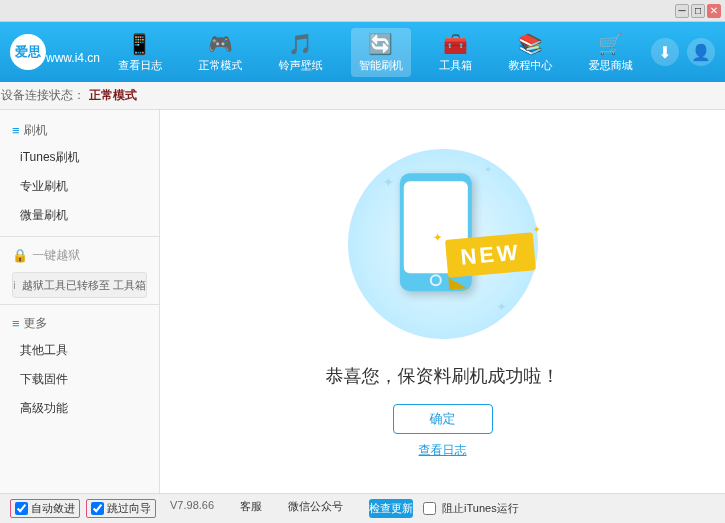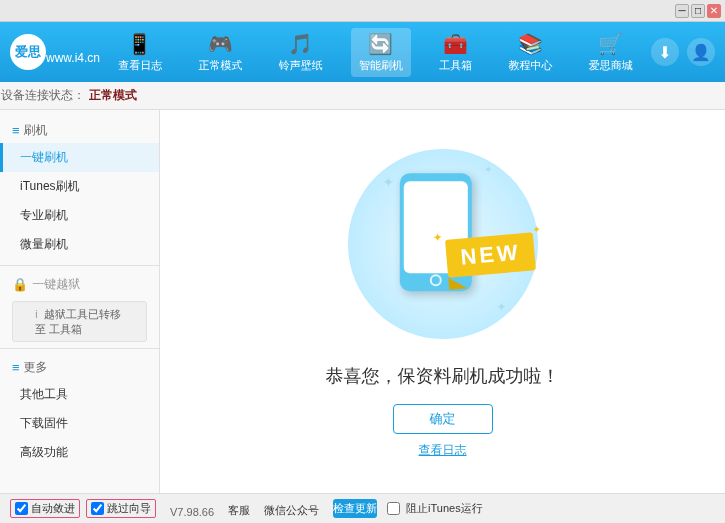--- a/index.html
+++ b/index.html
@@ -140,21 +140,21 @@
     .sidebar-divider {
       height: 1px;
       background: #e0e0e0;
       margin: 6px 0;
     }
     .sidebar-notice {
       margin: 4px 12px;
       background: #f0f0f0;
       border: 1px solid #e0e0e0;
       border-radius: 3px;
-      padding: 4px 22px;
+      padding: 4px 0;
       color: #666;
       font-size: 11px;
     }
     .sidebar-notice-icon { color: #999; margin-right: 3px; }
 
     
     .content {
       flex: 1;
       background: white;
       display: flex;
@@ -236,22 +236,22 @@
     .device-info {
       flex: 1;
       padding-left: 12px;
     }
     .device-name {
       color: #1a9de0; font-weight: bold; font-size: 12px;
     }
     .device-detail { color: #666; font-size: 11px; }
     .bottom-right {
       display: flex;
-      align-items: flex-end;
-      gap: 14px;
+      align-items: flex-start;
+      gap: 26px;
       font-size: 11px;
       color: #666;
     }
     .bottom-version { color: #666; }
     .bottom-link { color: #333; cursor: pointer; }
     .check-update-btn {
       background: #1a9de0;
       color: white;
       border: none;
       border-radius: 3px;
@@ -319,23 +319,20 @@
   <span class="status-value">正常模式</span>
 </div>
 
 <div class="main">
 
   <div class="sidebar">
 
     <div class="sidebar-section-header">
       <span class="sidebar-section-icon">≡</span>
       <span>刷机</span>
-    </div>
-    <div class="sidebar-item active">
-      <span>一键刷机</span>
     </div>
     <div class="sidebar-item">
       <span>iTunes刷机</span>
     </div>
     <div class="sidebar-item">
       <span>专业刷机</span>
     </div>
     <div class="sidebar-item">
       <span>微量刷机</span>
     </div>

